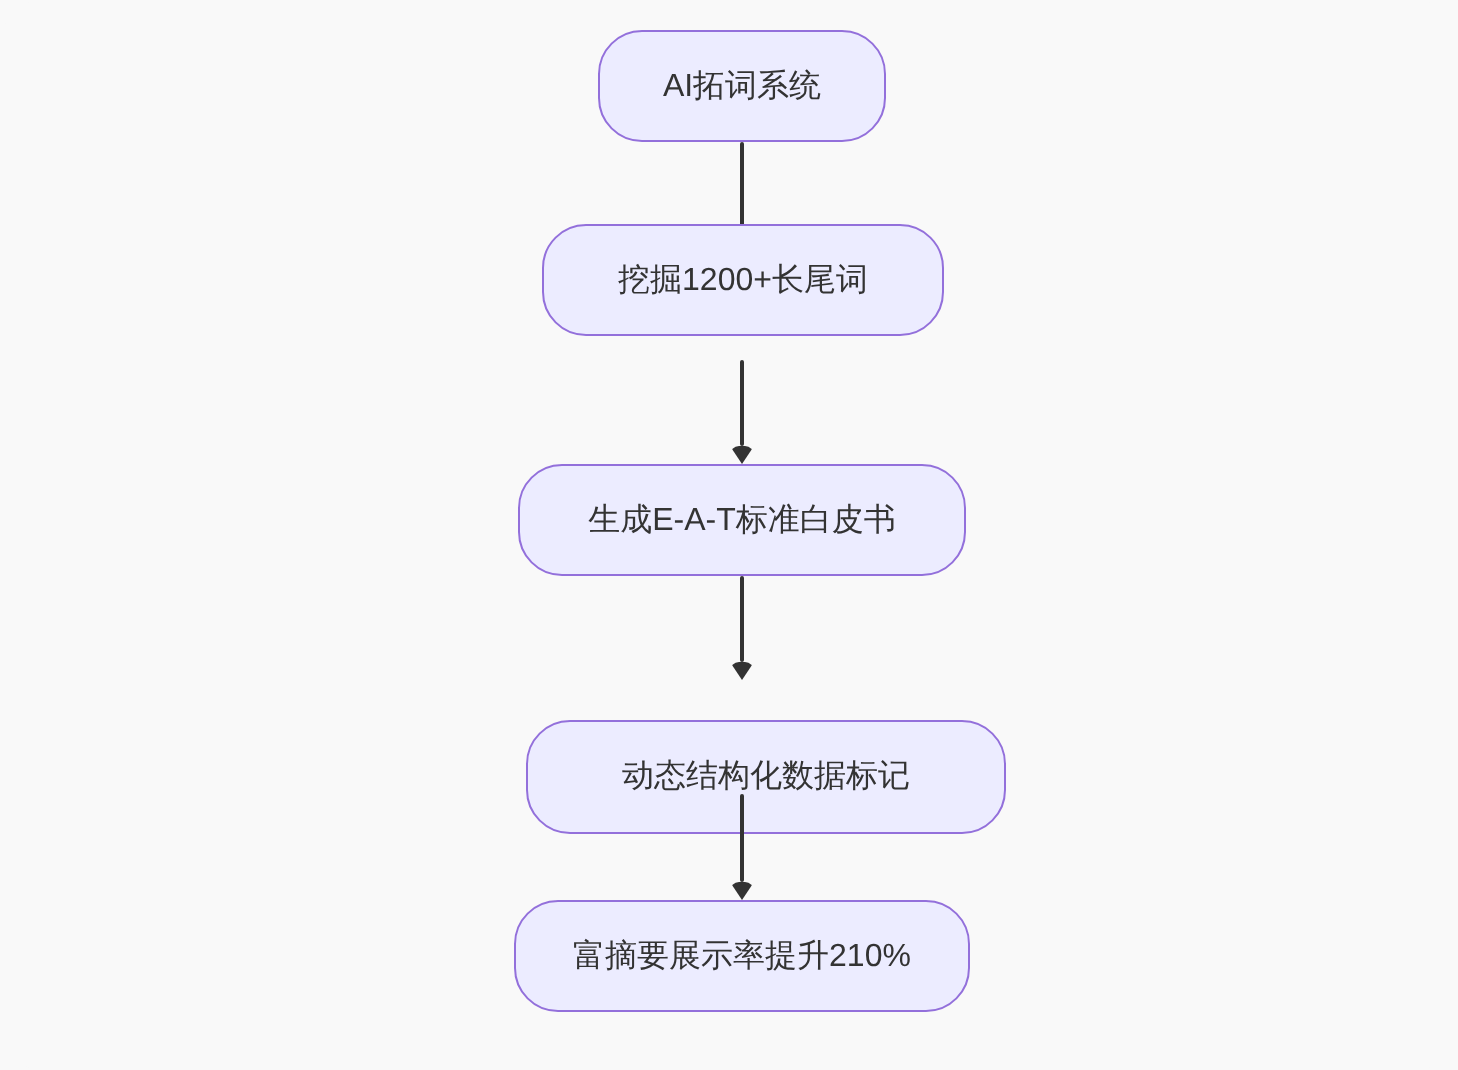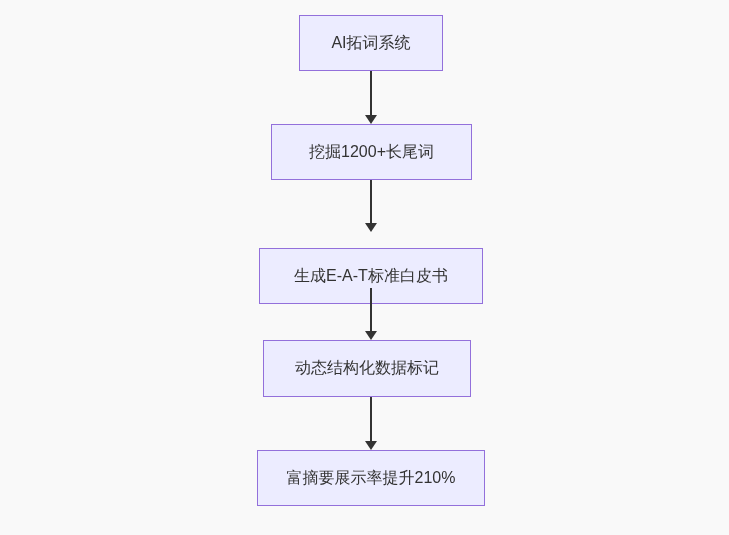--- a/index.html
+++ b/index.html
@@ -2,21 +2,21 @@
 <html style="--bg: #f9f9f9; --node-fill: #ECECFF; --node-border: #9370DB; --text: #333333; --arrow: #333333;"><head>
 <meta charset="utf-8">
 <style>
   :root {
     --bg: #f9f9f9;
     --node-fill: #ECECFF;
     --node-border: #9370DB;
     --text: #333333;
     --arrow: #333333;
   }
-  * { margin: 0; padding: 0; box-sizing: border-box; }
+  * { margin: 0; padding: 0; box-sizing: border-box; border-radius: 22px; }
   html, body {
     width: 729px; height: 535px;
     background: var(--bg);
     font-family: "Liberation Sans", "DejaVu Sans", sans-serif;
     overflow: hidden;
   }
   .diagram {
     position: relative;
     width: 729px; height: 535px;
   }
@@ -27,23 +27,23 @@
     border: 1px solid var(--node-border);
     color: var(--text);
     font-size: 16px;
     display: flex;
     align-items: center;
     justify-content: center;
     white-space: nowrap;
   }
   
   .n1 { left: 299px; top: 15px;  width: 144px; }
-  .n2 { left: 271px; top: 124px; width: 201px; }
-  .n3 { left: 259px; top: 248px; width: 224px; }
-  .n4 { left: 263px; top: 340px; width: 208px; height: 57px; }
+  .n2 { left: 271px; top: 112px; width: 201px; }
+  .n3 { left: 259px; top: 232px; width: 224px; }
+  .n4 { left: 263px; top: 360px; width: 240px; height: 57px; }
   .n5 { left: 257px; top: 450px; width: 228px; justify-content: center; }
 
   .flow-arrow {
     position: absolute;
     left: 365px;           
     width: 12px;
     display: flex;
     flex-direction: column;
     align-items: center;
   }

